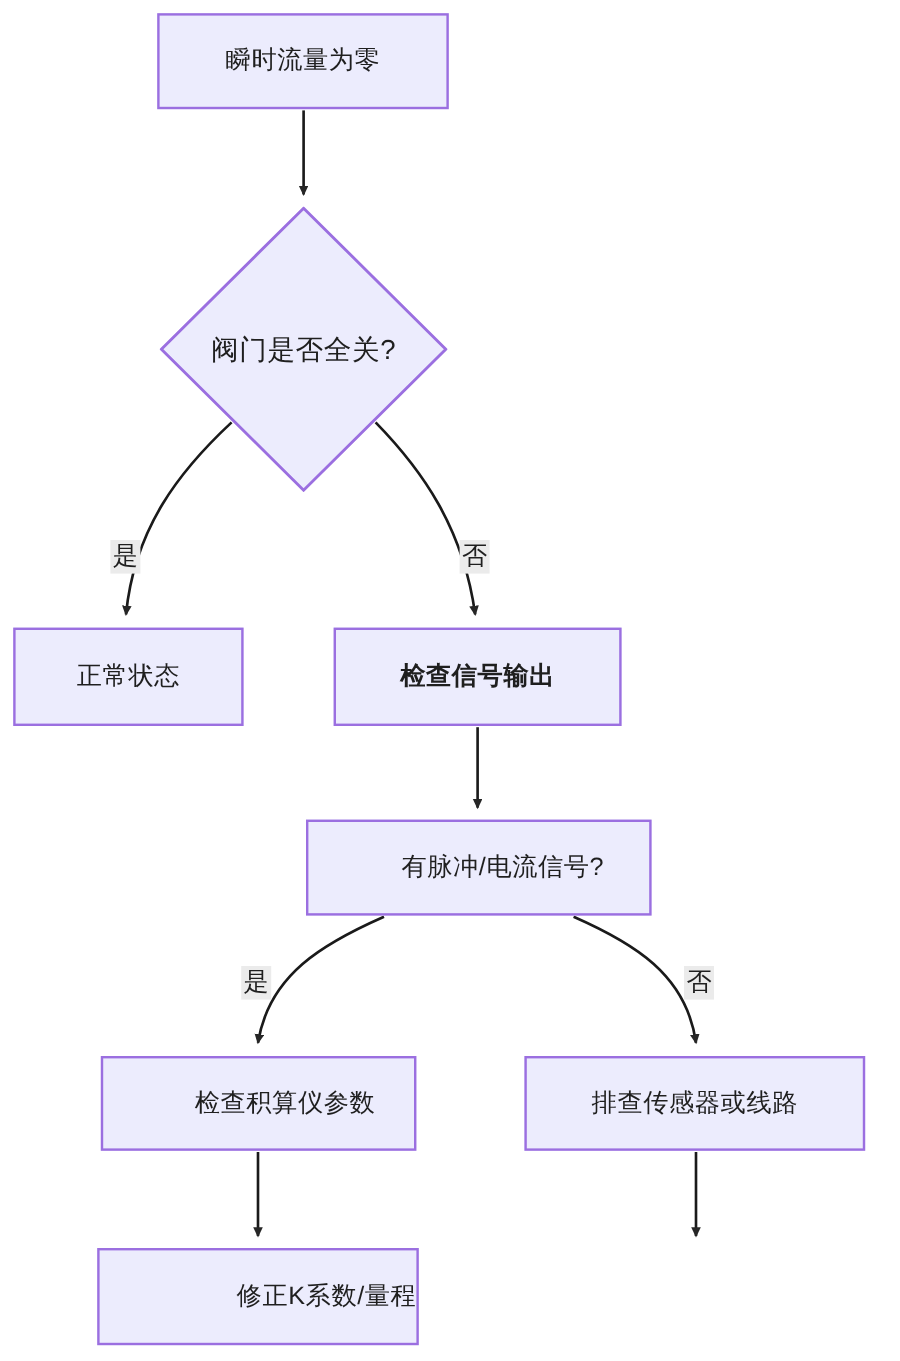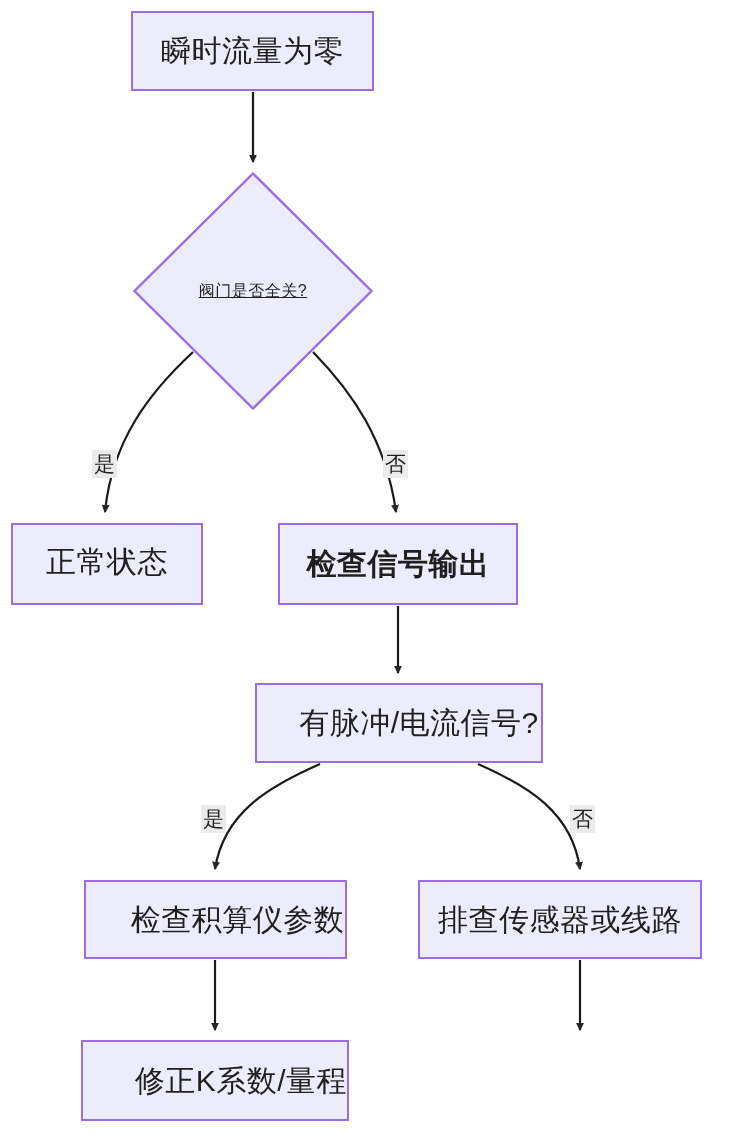--- a/index.html
+++ b/index.html
@@ -27,21 +27,21 @@
   }
   .node {
     position: absolute;
     box-sizing: border-box;
     background: #ececfd;
     border: 2px solid #9b6fe0;
     display: flex;
     align-items: center;
     justify-content: center;
     color: #1f1f1f;
-    font-size: 30px;
+    font-size: 21px;
     line-height: 1.2;
     letter-spacing: 0.5px;
     white-space: nowrap;
   }
   .diamond-wrap {
     position: absolute;
     display: flex;
     align-items: center;
     justify-content: center;
   }
@@ -49,24 +49,23 @@
     position: absolute;
     left: 0;
     top: 0;
     width: 100%;
     height: 100%;
   }
   .diamond-label {
     position: relative;
     z-index: 2;
     color: #1f1f1f;
-    font-size: 16px;
+    font-size: 23px;
     white-space: nowrap;
     letter-spacing: 0.5px;
-    text-decoration: underline;
   }
   .edge-label {
     position: absolute;
     background: #ebebeb;
     color: #1f1f1f;
     font-size: 21px;
     line-height: 1.25;
     padding: 1px 2px;
     white-space: nowrap;
     z-index: 3;
@@ -105,37 +104,37 @@
     <span>瞬时流量为零</span>
   </div>
 
   <div class="diamond-wrap" style="left:133px; top:172px; width:240px; height:238px;">
     <svg class="diamond-shape" viewBox="0 0 240 238" preserveAspectRatio="none">
       <polygon points="120,1.5 238.5,119 120,236.5 1.5,119" fill="#ececfd" stroke="#9b6fe0" stroke-width="2.4"></polygon>
     </svg>
     <span class="diamond-label">阀门是否全关?</span>
   </div>
 
-  <div class="node" style="left:11px; top:523px; width:192px; height:82px;font-family:Liberation Mono, monospace;">
+  <div class="node" style="left:11px; top:523px; width:192px; height:82px;">
     <span>正常状态</span>
   </div>
 
   <div class="node" style="left:278px; top:523px; width:240px; height:82px;font-weight:bold;">
     <span>检查信号输出</span>
   </div>
 
   <div class="node" style="left:255px; top:683px; width:288px; height:80px;padding-left:40px;">
     <span>有脉冲/电流信号?</span>
   </div>
 
   <div class="node" style="left:84px; top:880px; width:263px; height:79px;padding-left:44px;">
     <span>检查积算仪参数</span>
   </div>
 
-  <div class="node" style="left:418px; top:880px; width:284px; height:79px;">
+  <div class="node" style="left:437px; top:880px; width:284px; height:79px;">
     <span>排查传感器或线路</span>
   </div>
 
   <div class="node" style="left:81px; top:1040px; width:268px; height:81px;justify-content:flex-end;">
     <span>修正K系数/量程</span>
   </div>
 
 
   <div class="edge-label" style="left:92px; top:450px;">是</div>
 

